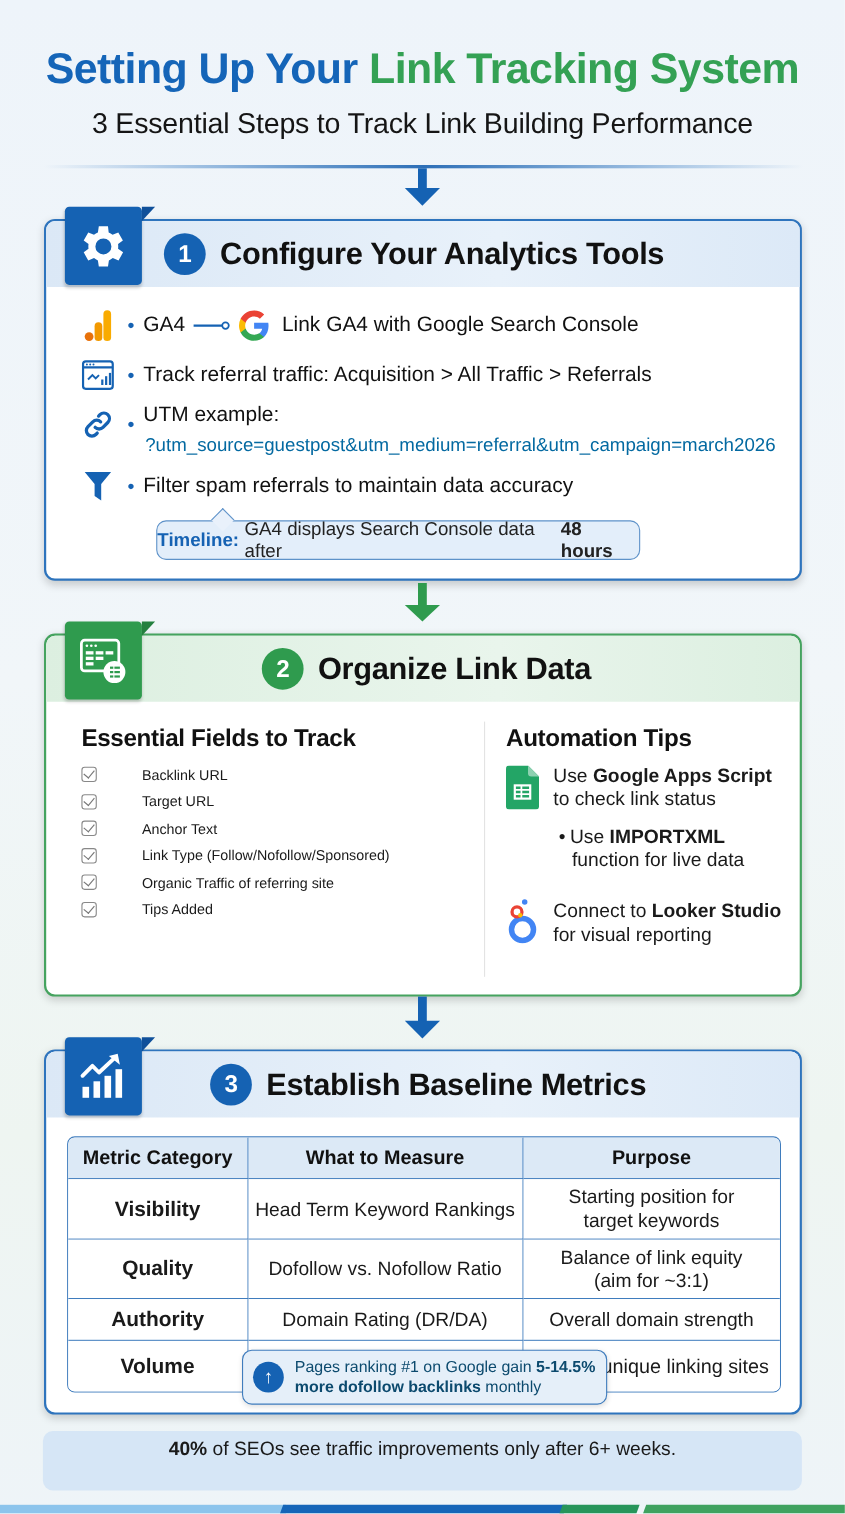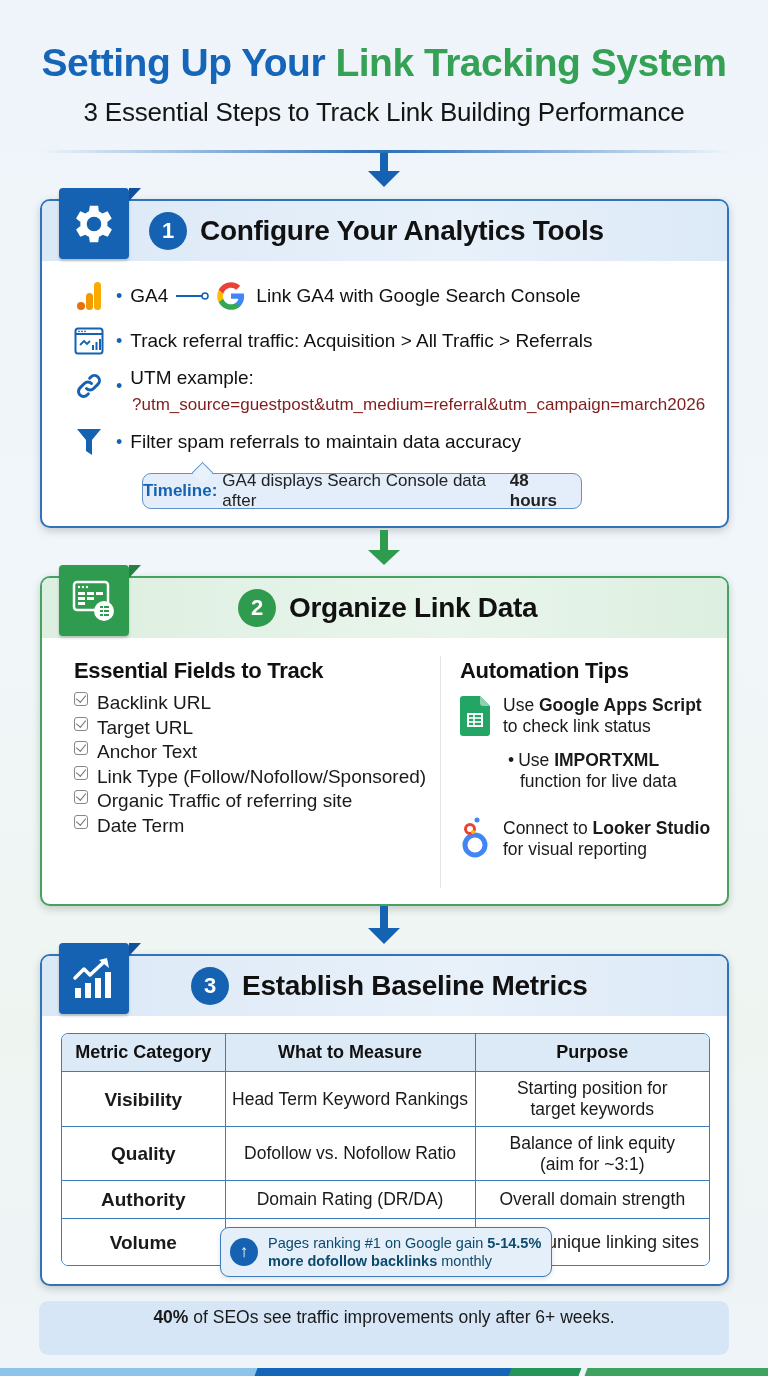--- a/index.html
+++ b/index.html
@@ -51,37 +51,37 @@
     width: 38px; height: 38px; border-radius: 50%; background: #1562b3; color: #fff;
     font-size: 22px; font-weight: 700; display: flex; align-items: center; justify-content: center; margin-right: 13px;
   }
   .card.green .step-num { background: #2f9b4e; }
 
   
   .c1-rows { position: absolute; left: 30px; top: 78px; width: 640px; }
   .c1-row { position: absolute; left: 0; display: flex; align-items: center; font-size: 19px; color: #111; white-space: nowrap; }
   .c1-row .ico { width: 34px; height: 34px; display: flex; align-items: center; justify-content: center; margin-right: 10px; }
   .bullet { color: #1562b3; margin-right: 8px; font-size: 18px; }
-  .utm-line { font-size: 17px; color: #7f1d1d; position: absolute; left: 60px; white-space: nowrap; }
+  .utm-line { font-size: 17px; color: #0369a1; position: absolute; left: 60px; white-space: nowrap; }
   .timeline-box {
     position: absolute; left: 100px; top: 272px; width: 440px; height: 36px;
     border: 1.5px solid #5e92c9; border-radius: 9px; background: #e3eefa;
     font-size: 17px; display: flex; align-items: center; justify-content: center; color: #222;
   }
   .timeline-box::before {
     content: ""; position: absolute; left: 52px; top: -9px; width: 14px; height: 14px; background: #e9f1fb;
     border-left: 1.5px solid #5e92c9; border-top: 1.5px solid #5e92c9; transform: rotate(45deg);
   }
   .timeline-box .tl-label { color: #1562b3; font-weight: 700; margin-right: 5px; }
   .timeline-box b { margin-left: 5px; margin-right: 5px; }
 
   
   .c2-left { position: absolute; left: 32px; top: 80px; width: 360px; }
   .c2-left h3 { font-size: 22px; font-weight: 700; margin-bottom: 8px; letter-spacing: -0.3px; }
-  .field { display: flex; align-items: flex-start; font-size: 19px; height: 24.5px; color: #1a1a1a; }
+  .field { display: flex; align-items: center; font-size: 13px; height: 24.5px; color: #1a1a1a; gap: 32px; }
   .chk { width: 14px; height: 14px; border: 1.4px solid #888; border-radius: 3px; margin-right: 9px; position: relative; }
   .chk::after { content: ""; position: absolute; left: 3px; top: 0px; width: 5px; height: 8px; border-right: 1.5px solid #777; border-bottom: 1.5px solid #777; transform: rotate(40deg); }
   .c2-divider { position: absolute; left: 398px; top: 78px; width: 1px; height: 232px; background: #e3e3e3; }
   .c2-right { position: absolute; left: 418px; top: 80px; width: 260px; }
   .c2-right h3 { font-size: 22px; font-weight: 700; letter-spacing: -0.3px; }
   .tip { position: absolute; font-size: 17.5px; line-height: 21px; color: #1a1a1a; }
   .tip b { font-weight: 700; }
 
   
   .metrics-table {
@@ -266,21 +266,21 @@
     <div class="field">
         <span class="chk"></span>
         <span>Link Type (Follow/Nofollow/Sponsored)</span>
       </div>
     <div class="field">
         <span class="chk"></span>
         <span>Organic Traffic of referring site</span>
       </div>
     <div class="field">
         <span class="chk"></span>
-        <span>Date Term</span>
+        <span>Tips Added</span>
       </div>
   </div>
 
   <div class="c2-divider"></div>
 
   <div class="c2-right">
     <h3>Automation Tips</h3>
   </div>
 
   <div style="position:absolute; left:418px; top:118px;">

